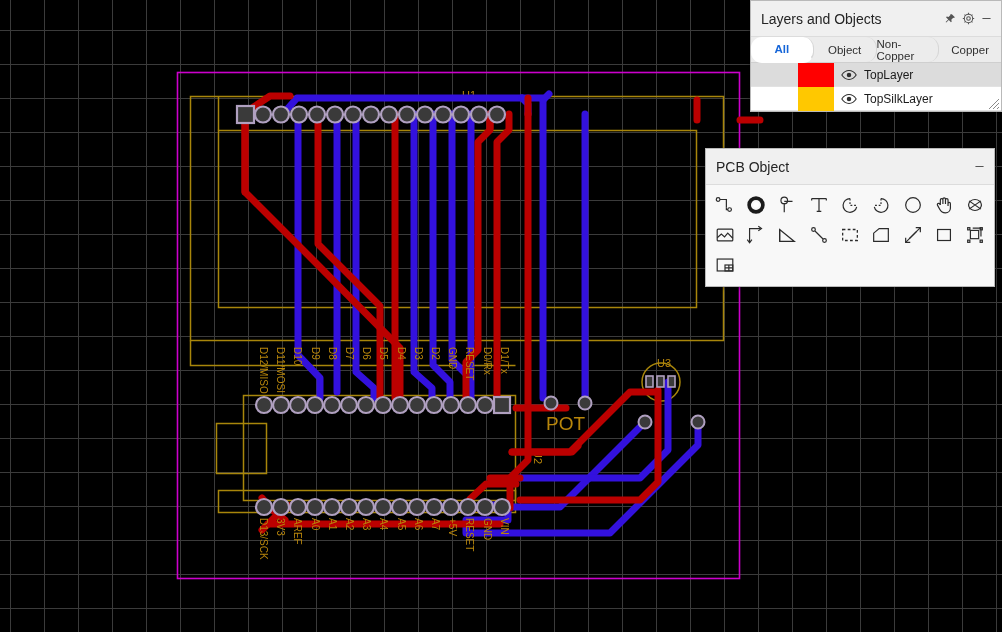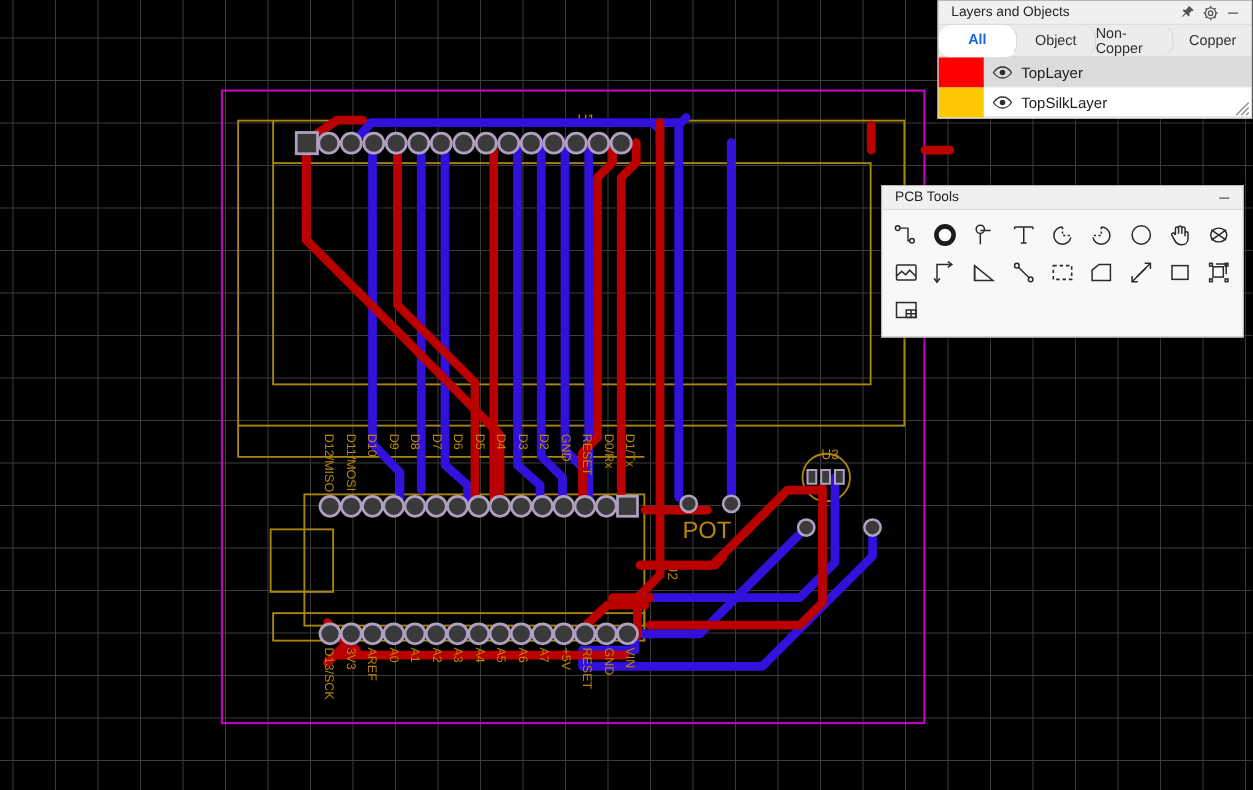--- a/index.html
+++ b/index.html
@@ -26,25 +26,25 @@
   
   .panel {
     position: absolute;
     background: #f6f6f6;
     border: 1px solid #b9b9b9;
     box-shadow: 0 1px 4px rgba(0,0,0,.45);
     font-size: 11.5px;
     color: #1d1d1d;
   }
   .panel-title {
-    height: 19px; display: flex; align-items: center;
+    height: 36px; display: flex; align-items: center;
     padding: 0 6px 0 10px;
     background: #f0f0f0;
     border-bottom: 1px solid #dcdcdc;
-    font-size: 11px; color: #242424;
+    font-size: 14px; color: #242424;
     user-select: none;
   }
   .panel-title .ttl { flex: 1; }
   .panel-title .tbtn {
     width: 18px; height: 18px; display: flex;
     align-items: center; justify-content: center;
     color: #555; cursor: pointer;
   }
 
   
@@ -58,21 +58,21 @@
     background: #ececec;
     border-radius: 11px;
   }
   .layer-tab:last-child { border-right: none; }
   .layer-tab.active {
     background: #fff; color: #1565d8; font-weight: bold;
     border-bottom: 2px solid #fff; margin-bottom: -1px;
   }
   .layer-row {
     display: flex; align-items: center; height: 24px;
-    border-bottom: 1px solid #e2e2e2; background: #fff;
+    border-bottom: 1px solid #e2e2e2; background: #fff; padding-left: 47px;
   }
   .layer-row.sel { background: #dcdcdc; }
   .layer-swatch {
     width: 36px; height: 24px; position: relative; flex: none;
   }
   .layer-eye {
     width: 30px; display: flex; align-items: center; justify-content: center;
     color: #3b3b3b;
   }
   .layer-name { font-size: 12px; color: #1b1b1b; }
@@ -360,21 +360,21 @@
         </div>
       </div>
 
     <svg class="resize-grip" viewBox="0 0 12 12" stroke="#8a8a8a" stroke-width="1">
       <path d="M11 1L1 11M11 5L5 11M11 9L9 11"></path>
     </svg>
   </div>
 
   <div class="panel" id="tools-panel">
     <div class="panel-title">
-      <span class="ttl">PCB Tools</span>
+      <span class="ttl">PCB Object</span>
       <span class="tbtn">
         <svg width="13" height="13" viewBox="0 0 16 16" stroke="#555" stroke-width="1.3">
           <path d="M3 8h10"></path>
         </svg>
       </span>
     </div>
     <div class="tool-grid" id="tool-grid">
         <div class="tool-btn" title="Track">
           <svg width="22" height="22" viewBox="0 0 24 24" stroke="#2b2b2b" fill="none" stroke-width="1.3">
             <circle cx="4.5" cy="6" r="2"></circle>

